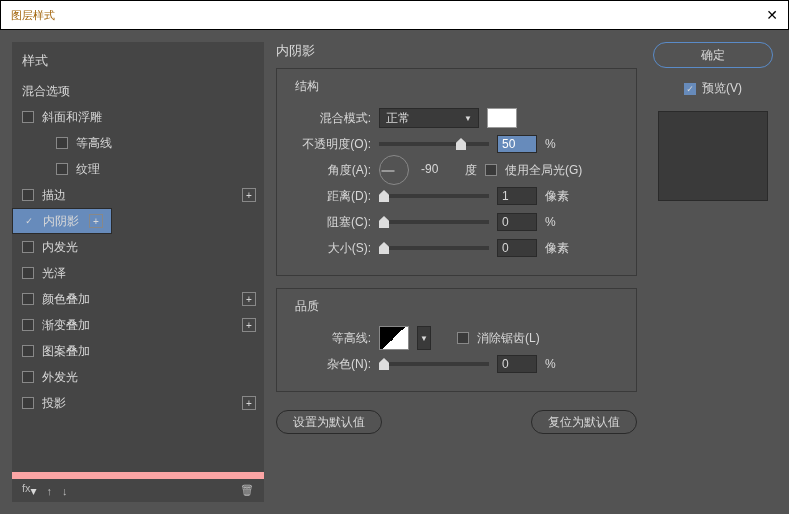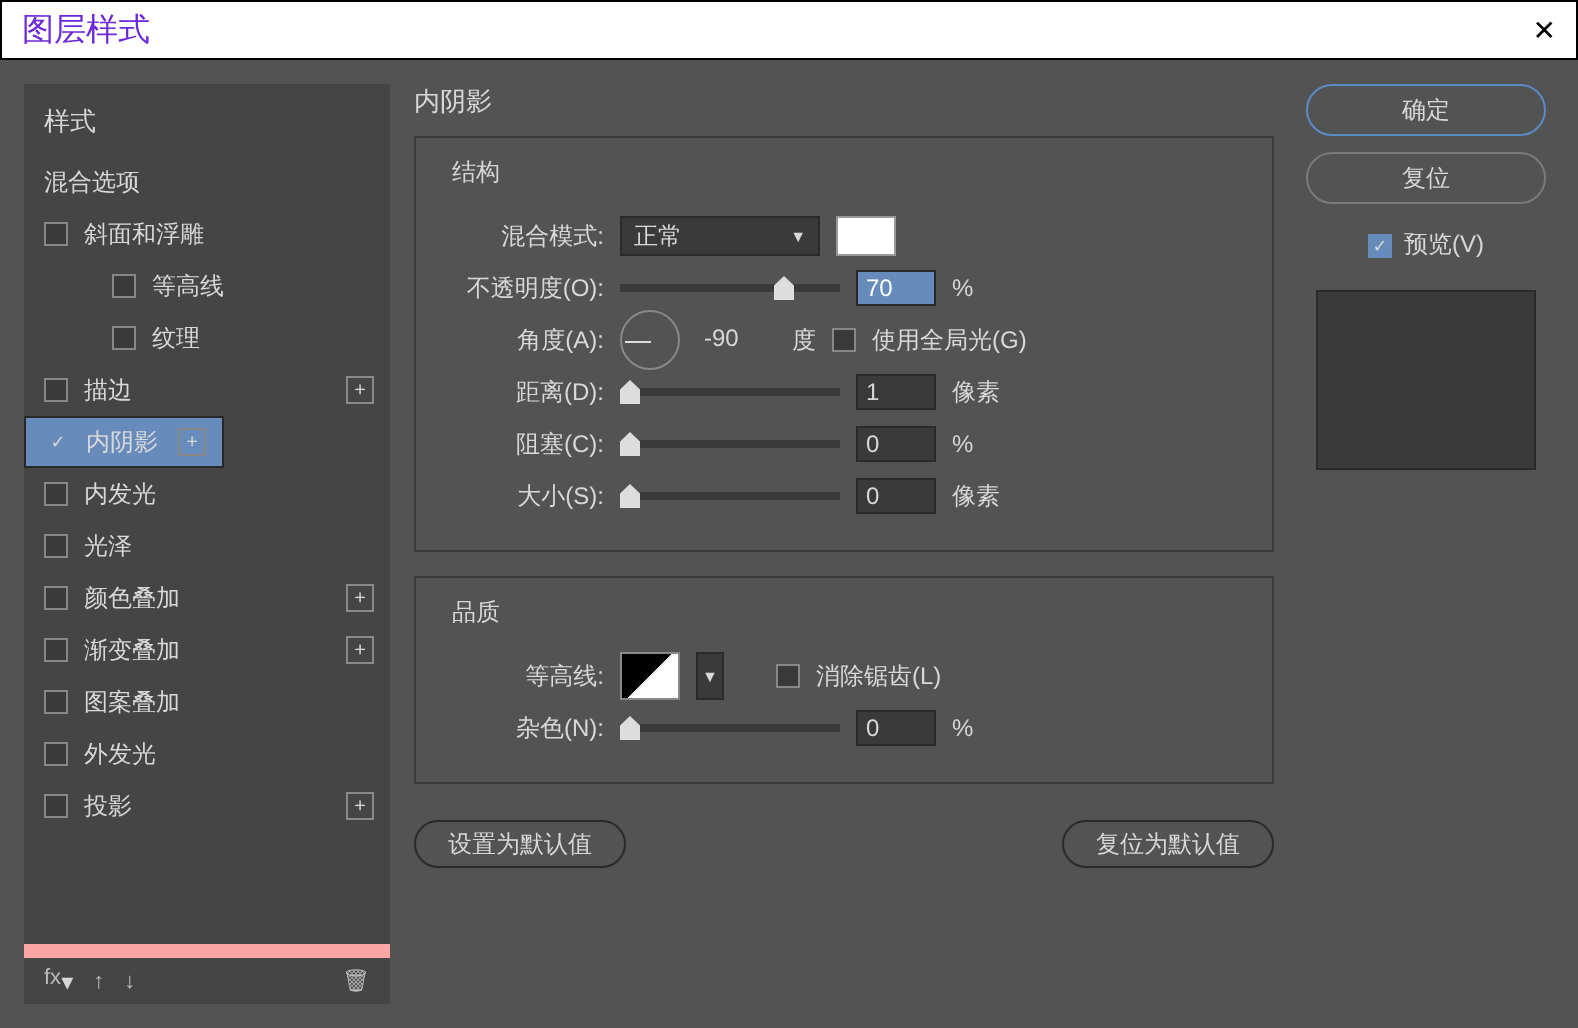--- a/index.html
+++ b/index.html
@@ -1,21 +1,21 @@
 <!DOCTYPE html>
 <html><head>
 <meta charset="utf-8">
 <style>
 *{box-sizing:border-box;margin:0;padding:0;font-family:"Microsoft YaHei",sans-serif;font-size:12px;color:#d8d8d8}
 body{background:#535353;width:789px;height:514px;overflow:hidden}
 .titlebar{height:30px;background:#fff;display:flex;align-items:center;padding:0 10px;border:1px solid #000}
-.titlebar .t{color:#6d28d9;font-size:16px}
+.titlebar .t{color:#a16207;font-size:11px}
 .titlebar .x{margin-left:auto;color:#000;font-size:14px;cursor:pointer}
 .body{display:flex;padding:12px;gap:12px;height:484px}
-.left{width:183px;background:#454545;display:flex;flex-direction:column}
+.left{width:252px;background:#454545;display:flex;flex-direction:column}
 .left .hdr{padding:10px 10px 8px 10px;font-size:13px}
 .left .row{display:flex;align-items:center;height:26px;padding:0 8px 0 10px;cursor:pointer}
 .left .row.sub{padding-left:44px}
 .left .row.sel{background:#678bbb}
 .left .row .cb{width:12px;height:12px;border:1px solid #888;background:#3a3a3a;margin-right:8px;display:flex;align-items:center;justify-content:center;font-size:9px;color:#d8d8d8}
 .left .row .cb.on{background:#678bbb;border-color:#678bbb}
 .left .row .plus{margin-left:auto;width:14px;height:14px;border:1px solid #888;display:flex;align-items:center;justify-content:center;font-size:10px;color:#d8d8d8}
 .left .foot{margin-top:auto;height:30px;display:flex;align-items:center;padding:0 10px;gap:10px;border-top:7px solid #fca5a5}
 .left .foot span{color:#bbb;font-size:11px;cursor:pointer}
 .left .foot .trash{margin-left:auto}
@@ -134,21 +134,21 @@
             <span>正常</span>
             <span class="ar">▼</span>
           </div>
         <div class="swatch"></div>
       </div>
       <div class="fr">
         <span class="lab">不透明度(O):</span>
         <div class="slider">
             <div class="h" style="left:70%"></div>
           </div>
-        <div class="val hl">70</div>
+        <div class="val hl">50</div>
         <span class="unit">%</span>
       </div>
       <div class="fr">
         <span class="lab">角度(A):</span>
         <div class="ang"></div>
         <div class="val" style="background:transparent;border:none">-90</div>
         <span>度</span>
         <span class="cb2"></span>
         <span>使用全局光(G)</span>
       </div>
@@ -199,20 +199,19 @@
     </div>
 
     <div class="btns">
       <div class="btn">设置为默认值</div>
       <div class="btn">复位为默认值</div>
     </div>
   </div>
 
   <div class="right">
     <div class="rbtn pri">确定</div>
-    <div class="rbtn">复位</div>
     <div class="prev">
       <span class="cb2 on">✓</span>
       <span>预览(V)</span>
     </div>
     <div class="pbox"></div>
   </div>
 </div>
 
 </body></html>

